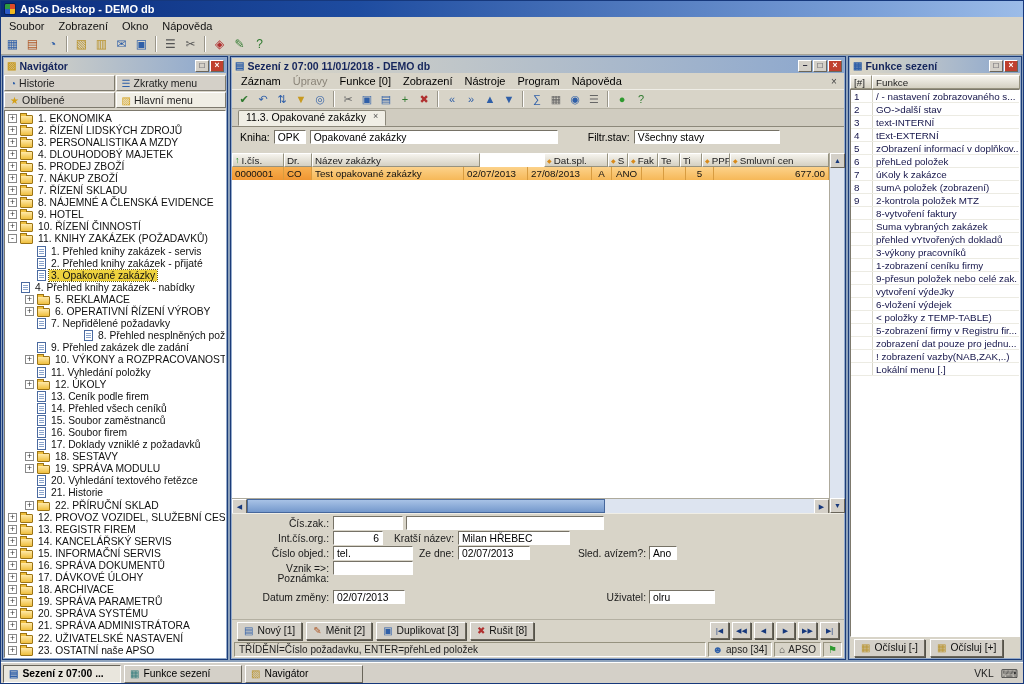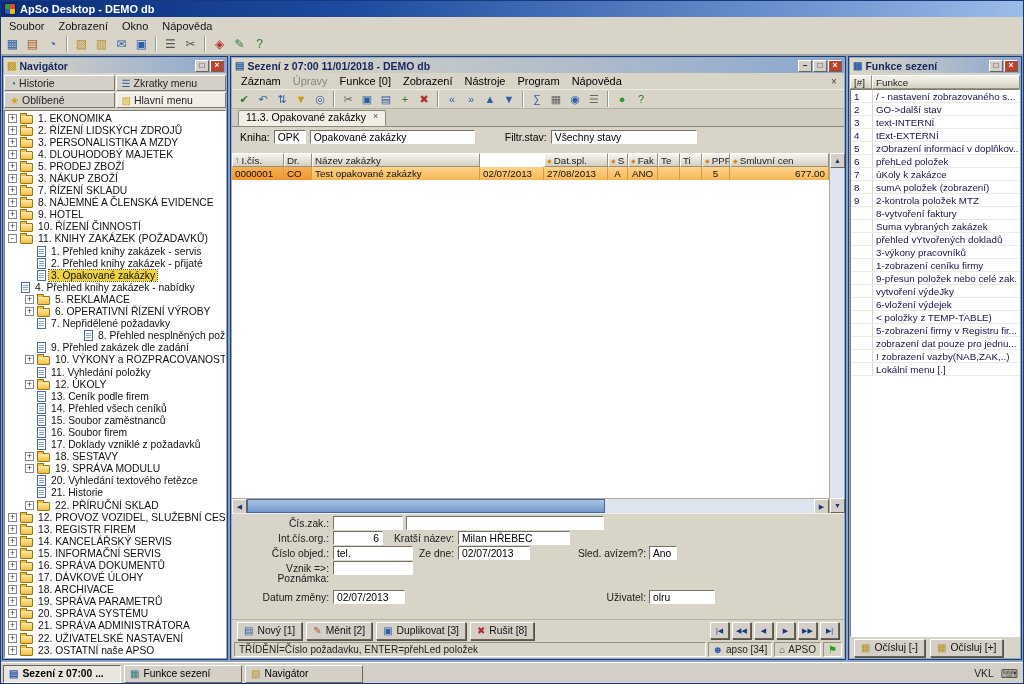--- a/index.html
+++ b/index.html
@@ -180,21 +180,21 @@
           <span class="tlabel">4. DLOUHODOBÝ MAJETEK</span>
         </div>
         <div class="tree-row" style="padding-left: 3px;">
           <span class="ebox">+</span>
           <span class="ico-folder"></span>
           <span class="tlabel">5. PRODEJ ZBOŽÍ</span>
         </div>
         <div class="tree-row" style="padding-left: 3px;">
           <span class="ebox">+</span>
           <span class="ico-folder"></span>
-          <span class="tlabel">3. NÁKUP ZBOŽÍ</span>
+          <span class="tlabel">7. NÁKUP ZBOŽÍ</span>
         </div>
         <div class="tree-row" style="padding-left: 3px;">
           <span class="ebox">+</span>
           <span class="ico-folder"></span>
           <span class="tlabel">7. ŘÍZENÍ SKLADU</span>
         </div>
         <div class="tree-row" style="padding-left: 3px;">
           <span class="ebox">+</span>
           <span class="ico-folder"></span>
           <span class="tlabel">8. NÁJEMNÉ A ČLENSKÁ EVIDENCE</span>
@@ -435,21 +435,21 @@
       </div>
     <div class="s-tabs">
       <div class="s-tab">
         <span>11.3. Opakované zakázky</span>
         <span class="tclose">×</span>
       </div>
     </div>
     <div class="filter-row">
       <span>Kniha:</span>
       <span class="inp" style="width:32px">OPK</span>
-      <span class="inp" style="width:165px">Opakované zakázky</span>
+      <span class="inp" style="width:248px">Opakované zakázky</span>
       <span style="margin-left:26px">Filtr.stav:</span>
       <span class="inp" style="width:146px">Všechny stavy</span>
     </div>
     <div class="grid-wrap">
       <div class="grid-main">
         <div class="g-header" id="grid-header">
             <div class="g-hcell" style="width: 52px;">
               <span class="sort-arrow">↑</span>
               <span>I.čís.</span>
             </div>
@@ -486,21 +486,21 @@
               <span>PPF</span>
             </div>
             <div class="g-hcell" style="flex: 1 1 0%;">
               <span class="hdot">◆</span>
               <span>Smluvní cen</span>
             </div>
           </div>
         <div class="g-row" id="grid-row">
             <div class="g-cell key" style="width: 52px;">0000001</div>
             <div class="g-cell key" style="width: 28px;">CO</div>
-            <div class="g-cell" style="width: 168px;">Test opakované zakázky</div>
+            <div class="g-cell" style="width: 152px;">Test opakované zakázky</div>
             <div class="g-cell" style="width: 64px;">02/07/2013</div>
             <div class="g-cell" style="width: 64px;">27/08/2013</div>
             <div class="g-cell" style="width: 20px; justify-content: center;">A</div>
             <div class="g-cell" style="width: 30px; justify-content: center;">ANO</div>
             <div class="g-cell" style="width: 22px; justify-content: center;"></div>
             <div class="g-cell" style="width: 22px; justify-content: center;"></div>
             <div class="g-cell" style="width: 28px; justify-content: center;">5</div>
             <div class="g-cell" style="flex: 1 1 0%; justify-content: flex-end;">677.00</div>
           </div>
         <div class="g-white"></div>

